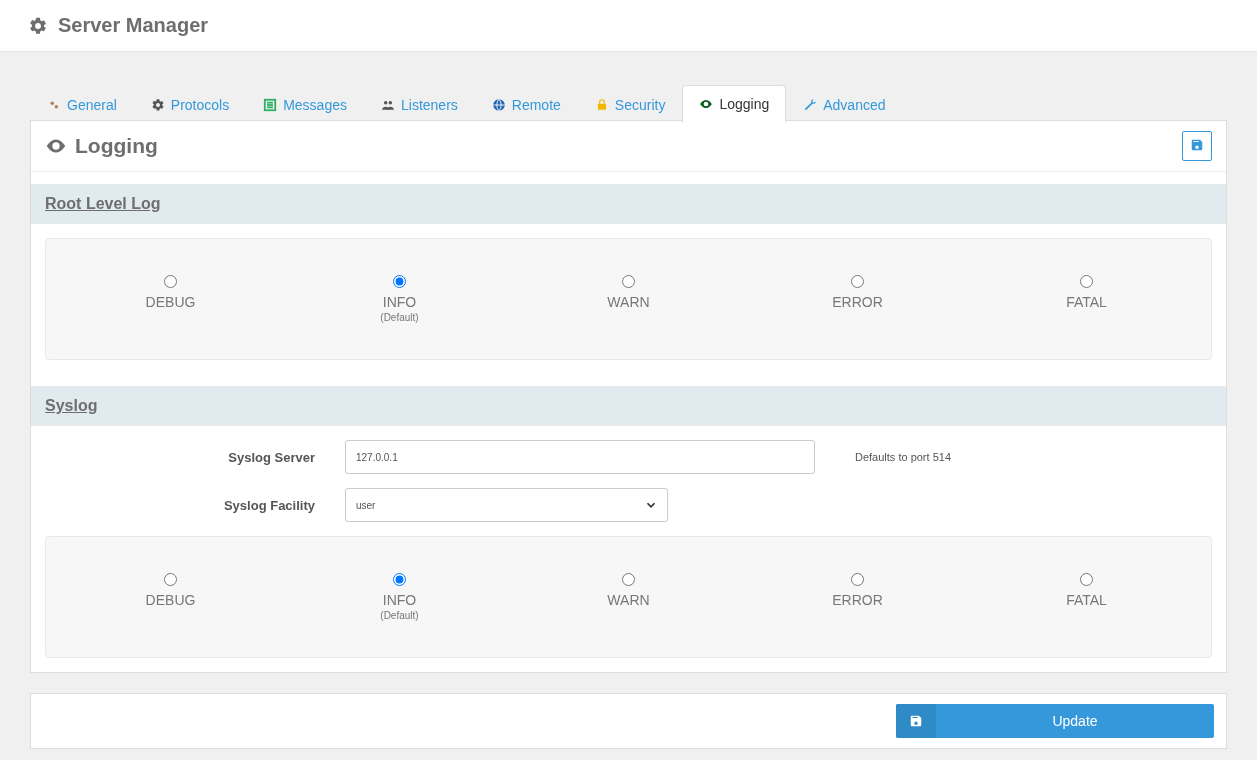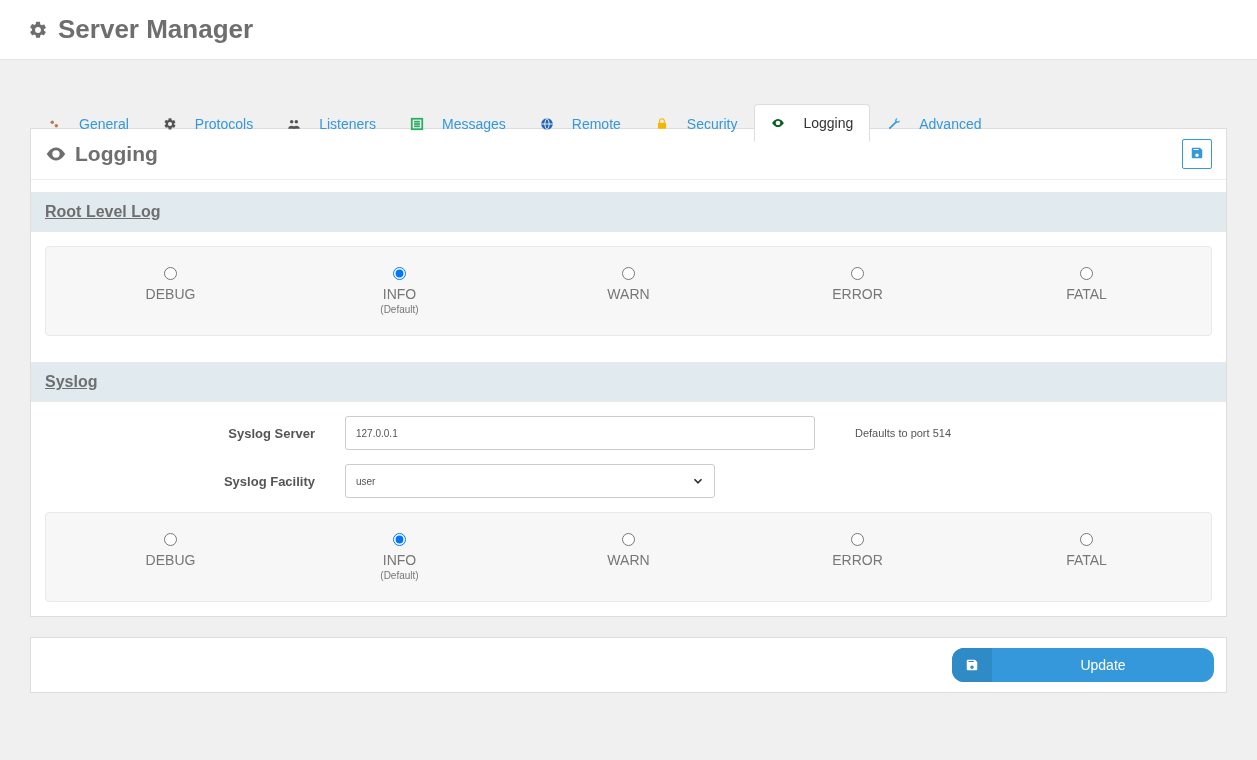--- a/index.html
+++ b/index.html
@@ -17,43 +17,43 @@
     padding: 14px 28px 14px 28px;
     border-bottom: 1px solid #e5e5e5;
   }
   .page-header .gear-icon {
     width: 20px;
     height: 20px;
     margin-right: 10px;
     color: #6e6e6e;
   }
   .page-header h1 {
-    font-size: 26px;
+    font-size: 20px;
     font-weight: 700;
     color: #6e6e6e;
   }
   
   .tabs {
     display: flex;
     margin: 30px 30px 0 30px;
     border-bottom: 1px solid #ddd;
   }
   .tab {
     display: flex;
     align-items: center;
-    gap: 18px;
+    gap: 6px;
     padding: 10px 16px;
     cursor: pointer;
     font-size: 14px;
     color: #3498db;
     background: transparent;
     border: 1px solid transparent;
     border-bottom: none;
     position: relative;
-    top: 14px;
+    top: 3px;
   }
   .tab.active {
     background: #fff;
     border: 1px solid #ddd;
     border-bottom: 1px solid #fff;
     color: #333;
     border-radius: 4px 4px 0 0;
   }
   .tab .icon { width: 14px; height: 14px; }
   .tab .label { }
@@ -114,21 +114,21 @@
     border-bottom: 1px solid #e9e9e9;
     text-decoration: underline;
   }
   .section-body {
     padding: 14px;
   }
   .radio-panel {
     background: #f7f7f7;
     border: 1px solid #e9e9e9;
     border-radius: 4px;
-    padding: 20px 10px;
+    padding: 36px 10px;
     display: flex;
     justify-content: space-around;
     text-align: center;
   }
   .radio-col {
     width: 20%;
     color: #777;
   }
   .radio-col input[type="radio"] {
     width: 13px;
@@ -160,21 +160,21 @@
     height: 34px;
     padding: 6px 10px;
     border: 1px solid #ccc;
     border-radius: 3px;
     font-size: 10px;
     color: #555;
     background: #fff;
   }
   .select-wrap {
     position: relative;
-    width: 370px;
+    width: 323px;
     text-decoration: underline;
   }
   .select-wrap select {
     width: 100%;
     appearance: none;
     padding-right: 30px;
   }
   .select-wrap .chev {
     position: absolute;
     right: 10px;
@@ -208,25 +208,25 @@
     padding: 10px 12px;
     display: flex;
     justify-content: flex-end;
   }
   .update-btn {
     display: flex;
     align-items: stretch;
     background: #3498db;
     color: #fff;
     border: none;
-    border-radius: 12px;
+    border-radius: 2px;
     cursor: pointer;
     height: 34px;
     overflow: hidden;
-    width: 262px;
+    width: 318px;
   }
   .update-btn .ic {
     width: 40px;
     display: flex;
     align-items: center;
     justify-content: center;
     background: #2f8bc6;
   }
   .update-btn .ic svg { width: 14px; height: 14px; }
   .update-btn .txt {
@@ -260,41 +260,41 @@
     <span class="label">General</span>
   </div>
   <div class="tab tab-protocols">
     <span class="icon">
       <svg viewBox="0 0 24 24" fill="currentColor">
           <path d="M19.14,12.94a7.14,7.14,0,0,0,.05-.94,7.14,7.14,0,0,0-.05-.94l2.03-1.58a.5.5,0,0,0,.12-.64l-1.92-3.32a.5.5,0,0,0-.6-.22l-2.39.96a7.03,7.03,0,0,0-1.62-.94l-.36-2.54A.5.5,0,0,0,13.9,2h-3.8a.5.5,0,0,0-.49.42L9.25,4.96a7.03,7.03,0,0,0-1.62.94l-2.39-.96a.5.5,0,0,0-.6.22L2.72,8.48a.5.5,0,0,0,.12.64l2.03,1.58a7.14,7.14,0,0,0-.05.94,7.14,7.14,0,0,0,.05.94L2.84,14.16a.5.5,0,0,0-.12.64l1.92,3.32a.5.5,0,0,0,.6.22l2.39-.96a7.03,7.03,0,0,0,1.62.94l.36,2.54a.5.5,0,0,0,.49.42h3.8a.5.5,0,0,0,.49-.42l.36-2.54a7.03,7.03,0,0,0,1.62-.94l2.39.96a.5.5,0,0,0,.6-.22l1.92-3.32a.5.5,0,0,0-.12-.64ZM12,15.5A3.5,3.5,0,1,1,15.5,12,3.5,3.5,0,0,1,12,15.5Z"></path>
         </svg>
     </span>
     <span class="label">Protocols</span>
   </div>
-  <div class="tab tab-listeners">
-    <span class="icon">
-      <svg viewBox="0 0 24 24" fill="currentColor">
-          <circle cx="8" cy="8" r="3"></circle>
-          <circle cx="16" cy="8" r="3"></circle>
-          <path d="M2 20c0-3 3-5 6-5s6 2 6 5"></path>
-          <path d="M10 20c0-3 3-5 6-5s6 2 6 5"></path>
-        </svg>
-    </span>
-    <span class="label">Listeners</span>
-  </div>
   <div class="tab tab-messages">
     <span class="icon">
       <svg viewBox="0 0 24 24" fill="none" stroke="currentColor" stroke-width="3">
           <rect x="3" y="3" width="18" height="18"></rect>
           <line x1="7" y1="8" x2="17" y2="8"></line>
           <line x1="7" y1="12" x2="17" y2="12"></line>
           <line x1="7" y1="16" x2="17" y2="16"></line>
         </svg>
     </span>
     <span class="label">Messages</span>
+  </div>
+  <div class="tab tab-listeners">
+    <span class="icon">
+      <svg viewBox="0 0 24 24" fill="currentColor">
+          <circle cx="8" cy="8" r="3"></circle>
+          <circle cx="16" cy="8" r="3"></circle>
+          <path d="M2 20c0-3 3-5 6-5s6 2 6 5"></path>
+          <path d="M10 20c0-3 3-5 6-5s6 2 6 5"></path>
+        </svg>
+    </span>
+    <span class="label">Listeners</span>
   </div>
   <div class="tab tab-remote">
     <span class="icon">
       <svg viewBox="0 0 24 24" fill="currentColor">
           <circle cx="12" cy="12" r="10"></circle>
           <path d="M2 12h20M12 2a15 15 0 010 20M12 2a15 15 0 000 20" fill="none" stroke="#fff" stroke-width="1.5"></path>
         </svg>
     </span>
     <span class="label">Remote</span>
   </div>

